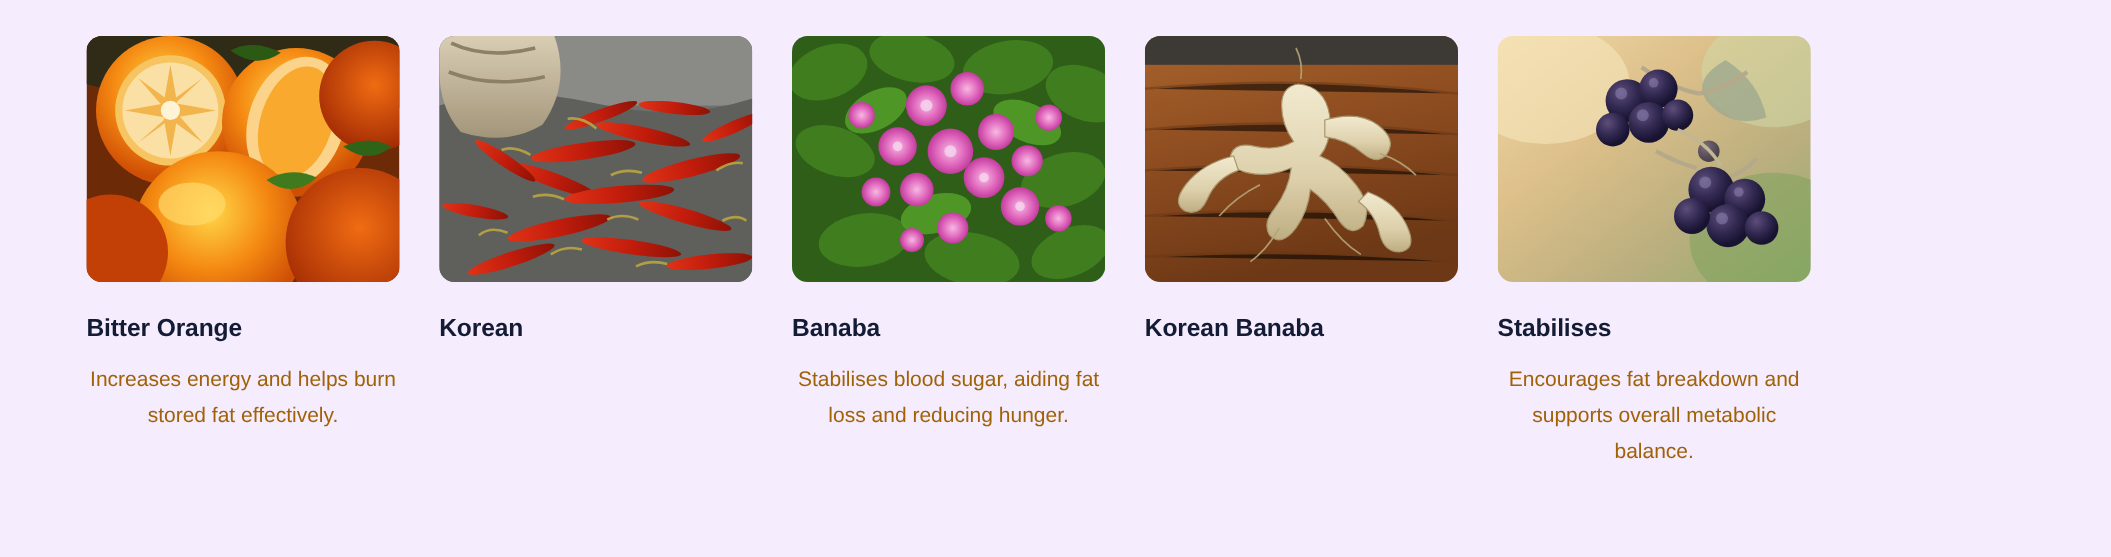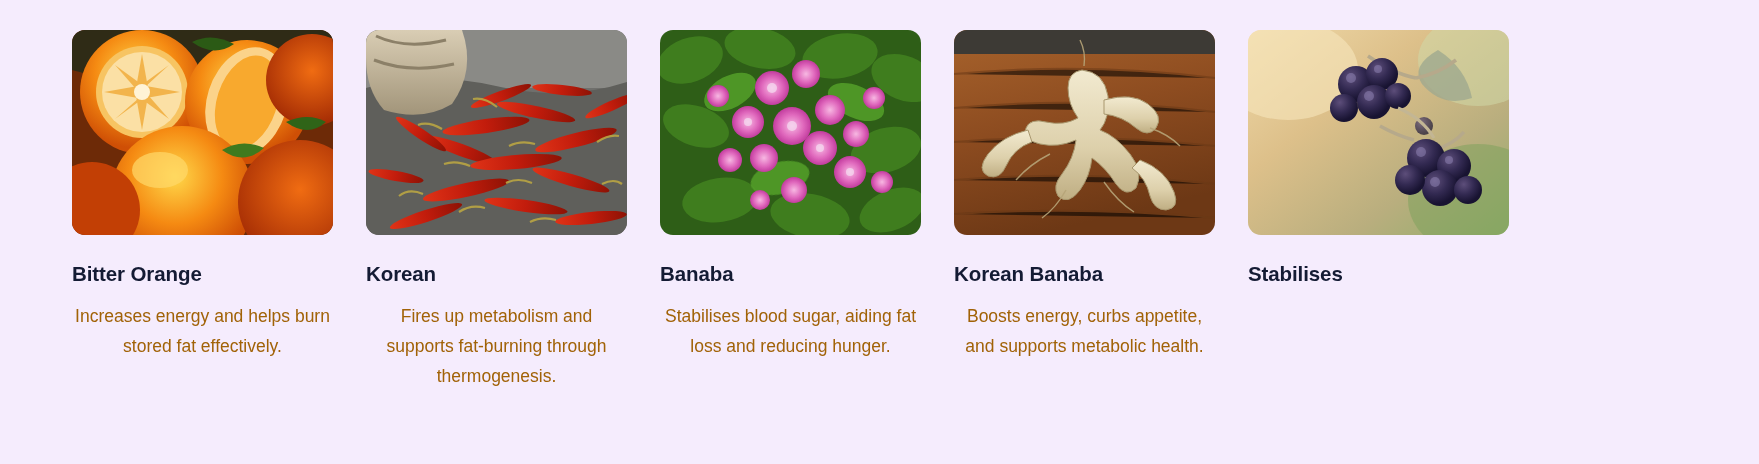--- a/index.html
+++ b/index.html
@@ -172,21 +172,20 @@
           <path d="M166 153 q-14 -6 -26 0"></path>
           <path d="M57 164 q-14 -6 -24 2"></path>
           <path d="M119 178 q-14 -4 -26 4"></path>
           <path d="M190 190 q-14 -4 -26 2"></path>
           <path d="M231 112 q12 -8 22 -6"></path>
           <path d="M236 154 q12 -6 20 0"></path>
         </g>
       </svg>
     </div>
     <div class="card-title">Korean</div>
-    <div class="card-desc">Fires up metabolism and supports fat-burning through thermogenesis.</div>
   </div>
 
   <div class="ingredient-card">
     <div class="card-image">
       <svg viewBox="0 0 261 205" preserveAspectRatio="none" aria-hidden="true">
         <defs>
           <radialGradient id="fl" cx="50%" cy="50%" r="50%">
             <stop offset="0%" stop-color="#f7b8e2"></stop>
             <stop offset="60%" stop-color="#e069bd"></stop>
             <stop offset="100%" stop-color="#c23c9e"></stop>
@@ -272,21 +271,20 @@
         <g stroke="#b6a478" stroke-width="1.4" fill="none" opacity="0.9">
           <path d="M112 160 q-10 18 -24 28"></path>
           <path d="M150 152 q14 20 30 30"></path>
           <path d="M96 124 q-20 10 -34 26"></path>
           <path d="M196 98 q18 6 30 18"></path>
           <path d="M130 36 q2 -14 -4 -26"></path>
         </g>
       </svg>
     </div>
     <div class="card-title">Korean Banaba</div>
-    <div class="card-desc">Boosts energy, curbs appetite, and supports metabolic health.</div>
   </div>
 
   <div class="ingredient-card">
     <div class="card-image">
       <svg viewBox="0 0 261 205" preserveAspectRatio="none" aria-hidden="true">
         <defs>
           <linearGradient id="bg5" x1="0" y1="0" x2="1" y2="1">
             <stop offset="0%" stop-color="#f0d9a8"></stop>
             <stop offset="35%" stop-color="#ddc08a"></stop>
             <stop offset="70%" stop-color="#b9ae7e"></stop>
@@ -328,15 +326,16 @@
           <circle cx="130" cy="39" r="4"></circle>
           <circle cx="121" cy="66" r="5"></circle>
           <circle cx="173" cy="122" r="5"></circle>
           <circle cx="201" cy="130" r="4"></circle>
           <circle cx="187" cy="152" r="5"></circle>
         </g>
         <path d="M150 78 q24 10 36 30" stroke="#c3b694" stroke-width="3" fill="none"></path>
       </svg>
     </div>
     <div class="card-title">Stabilises</div>
+    <div class="card-desc">Encourages fat breakdown and supports overall metabolic balance.</div>
   </div>
 
 </div>
 
 </body></html>

